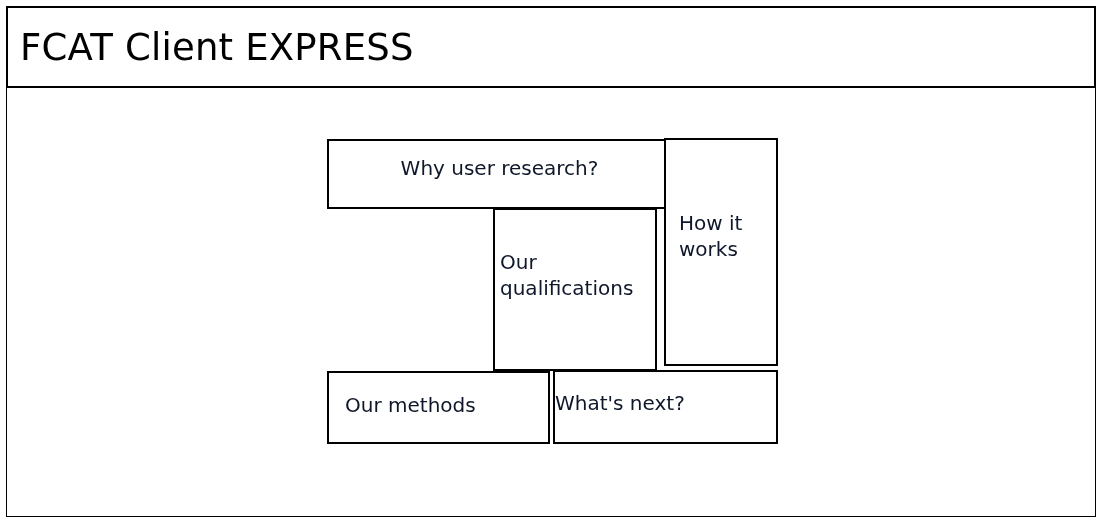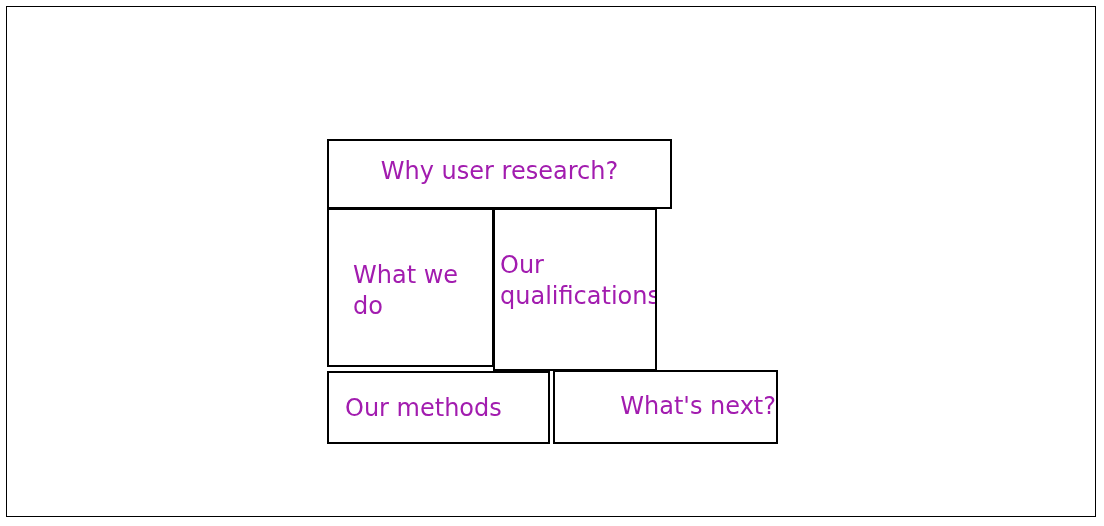--- a/index.html
+++ b/index.html
@@ -59,23 +59,23 @@
     width: 1088px;
     height: 428px;
     background: #ffffff;
   }
   
   .node {
     position: absolute;
     box-sizing: border-box;
     border: 2px solid #000000;
     background: #ffffff;
-    color: #a21caf;
+    color: #0f172a;
     font-family: "DejaVu Sans", sans-serif;
-    font-size: 24px;
+    font-size: 20px;
     line-height: 1.28;
     overflow: hidden;
   }
   .node .label {
     position: absolute;
     display: block;
     white-space: pre-line;
   }
 
   
@@ -149,42 +149,45 @@
   #node-next {
     left: 546px;
     top: 282px;
     width: 225px;
     height: 74px;
   }
   #node-next .label {
     left: 0;
     right: 0;
     top: 19px;
-    text-align: right;
+    text-align: left;
   }
 </style>
 </head>
 <body>
 
 <div class="screen">
 
   <div class="doc-frame"></div>
 
+  <div class="title-bar">
+    <span class="title-text">FCAT Client EXPRESS</span>
+  </div>
 
   <div class="canvas">
 
     <div class="node" id="node-why">
       <span class="label">Why user research?</span>
     </div>
 
-
-    <div class="node" id="node-whatwedo">
-      <span class="label">What we
-do</span>
-    </div>
+    <div class="node" id="node-how">
+      <span class="label">How it
+works</span>
+    </div>
+
 
     <div class="node" id="node-qualifications">
       <span class="label">Our
 qualifications</span>
     </div>
 
     <div class="node" id="node-methods">
       <span class="label">Our methods</span>
     </div>
 

